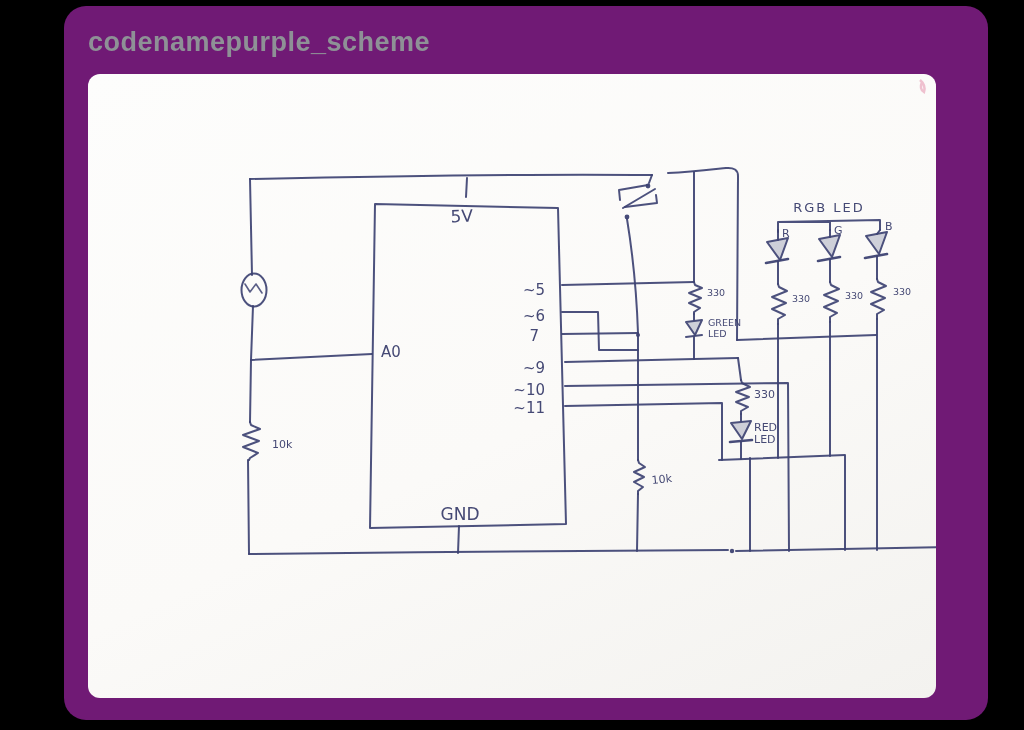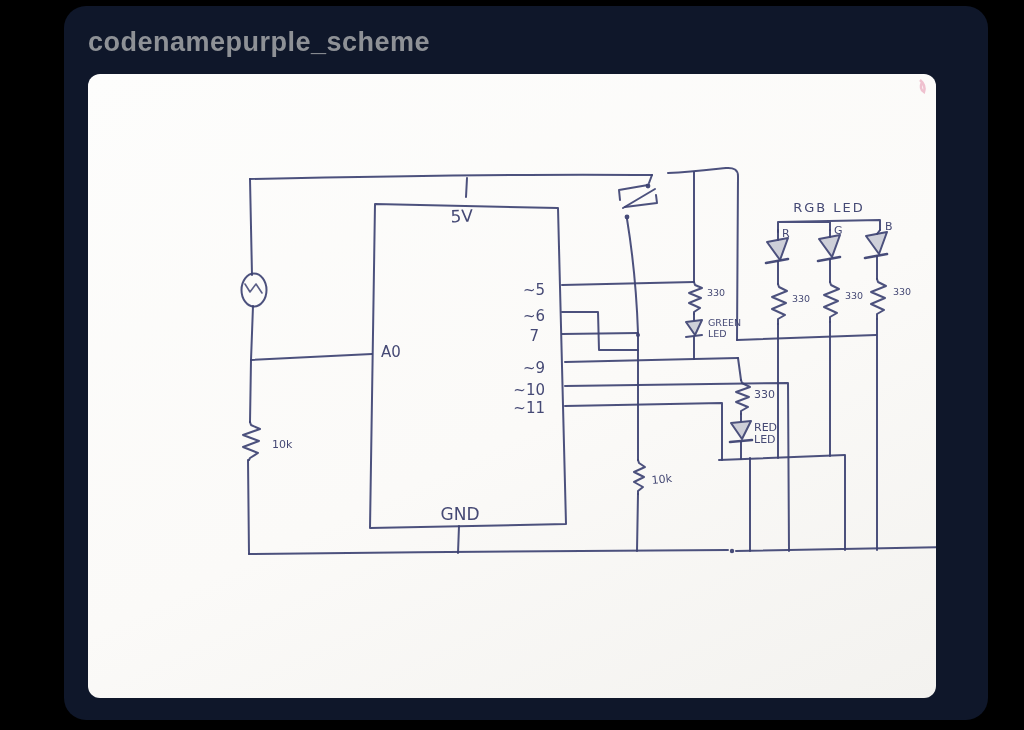--- a/index.html
+++ b/index.html
@@ -1,19 +1,19 @@
 <!DOCTYPE html>
 <html><head>
 <meta charset="utf-8">
 <style>
   html,body{margin:0;padding:0;background:#000;width:1024px;height:730px;overflow:hidden;}
   body{font-family:"Liberation Sans", sans-serif;position:relative;}
   .card{
     position:absolute;left:64px;top:6px;width:924px;height:714px;
-    background:#0f172a;border-radius:22px;box-sizing:border-box;
+    background:#701a75;border-radius:22px;box-sizing:border-box;
     padding:20px 20px 24px 24px;
   }
   .card-title{
     font-size:27px;font-weight:bold;color:#8e9196;letter-spacing:.5px;
     margin:0 0 16px 0;line-height:1.2;
     font-family:"Liberation Sans", sans-serif;
     white-space:nowrap;overflow:hidden;
   }
   .paper{
     width:848px;height:624px;border-radius:12px;overflow:hidden;

